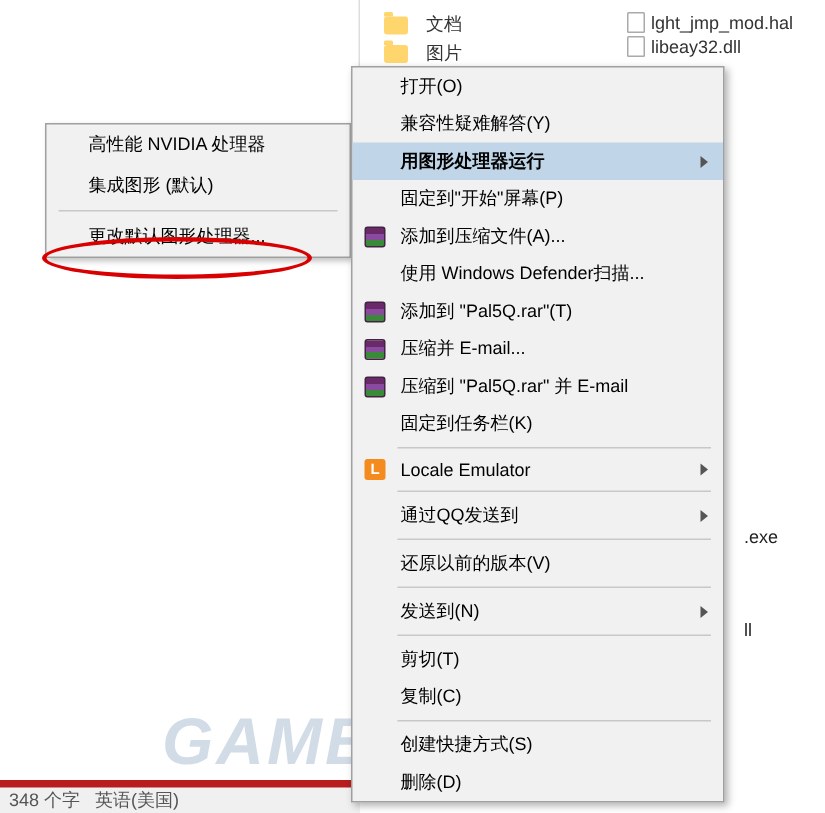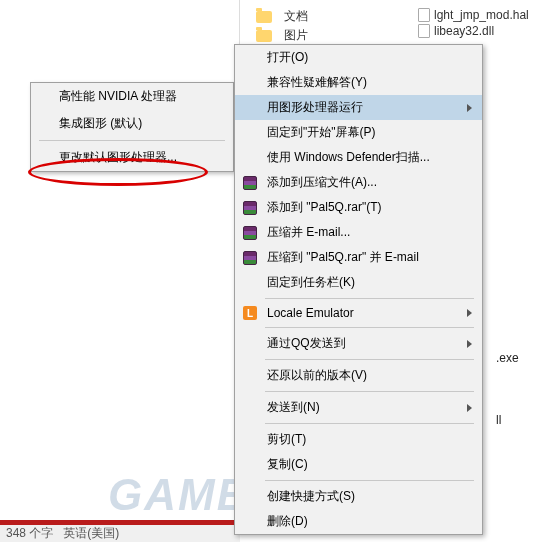--- a/index.html
+++ b/index.html
@@ -16,21 +16,21 @@
 .file-icon { width: 12px; height: 14px; background: #fff; border: 1px solid #aaa; border-radius: 1px; }
 
 .submenu { position: absolute; left: 30px; top: 82px; width: 204px; background: #f1f1f1; border: 1px solid #a0a0a0; box-shadow: 2px 2px 4px rgba(0,0,0,0.25); }
 .submenu-item { padding: 5px 8px 5px 28px; position: relative; color: #000; }
 
 .highlight-circle { position: absolute; left: 28px; top: 158px; width: 180px; height: 28px; border: 3px solid #d80000; border-radius: 50%; z-index: 50; pointer-events: none; }
 
 .ctxmenu { position: absolute; left: 234px; top: 44px; width: 249px; background: #f1f1f1; border: 1px solid #a0a0a0; box-shadow: 2px 2px 5px rgba(0,0,0,0.3); z-index: 10; }
 .menu-item { padding: 4px 8px 4px 32px; position: relative; color: #000; white-space: nowrap; display: flex; align-items: center; }
 .menu-item.bold { font-weight: normal; }
-.menu-item.highlighted { background: #c0d6e8; }
+.menu-item.highlighted { background: #c0d6e8; font-weight: bold; }
 .menu-item.arrow::after { content: ""; position: absolute; right: 10px; top: 50%; transform: translateY(-50%); border-left: 5px solid #555; border-top: 4px solid transparent; border-bottom: 4px solid transparent; }
 .menu-sep { height: 1px; margin: 3px 8px 3px 30px; background: #c8c8c8; }
 .mi-icon { position: absolute; left: 7px; top: 50%; transform: translateY(-50%); width: 16px; height: 16px; display: flex; align-items: center; justify-content: center; }
 
 .icon-shield { width: 14px; height: 14px; }
 .icon-winrar { width: 14px; height: 14px; background: linear-gradient(#6a2a6a 0 35%, #8a4aa0 35% 65%, #3a8a3a 65% 100%); border: 1px solid #442244; border-radius: 2px; }
 .icon-L { width: 14px; height: 14px; background: #f58a1f; color: #fff; font-weight: bold; font-size: 10px; display: flex; align-items: center; justify-content: center; border-radius: 2px; }
 
 .watermark { position: absolute; left: 108px; top: 470px; font-size: 44px; font-weight: 900; font-style: italic; color: rgba(0,60,120,0.18); letter-spacing: 2px; pointer-events: none; font-family: Arial, sans-serif; }
 
@@ -86,27 +86,27 @@
     <div class="menu-item">
       <span>兼容性疑难解答(Y)</span>
     </div>
     <div class="menu-item highlighted arrow">
       <span>用图形处理器运行</span>
     </div>
     <div class="menu-item">
       <span>固定到"开始"屏幕(P)</span>
     </div>
     <div class="menu-item">
-      <span>使用 Windows Defender扫描...</span>
-    </div>
-    <div class="menu-item">
       <span class="mi-icon">
         <span class="icon-winrar"></span>
       </span>
       <span>添加到压缩文件(A)...</span>
+    </div>
+    <div class="menu-item">
+      <span>使用 Windows Defender扫描...</span>
     </div>
     <div class="menu-item">
       <span class="mi-icon">
         <span class="icon-winrar"></span>
       </span>
       <span>添加到 "Pal5Q.rar"(T)</span>
     </div>
     <div class="menu-item">
       <span class="mi-icon">
         <span class="icon-winrar"></span>

